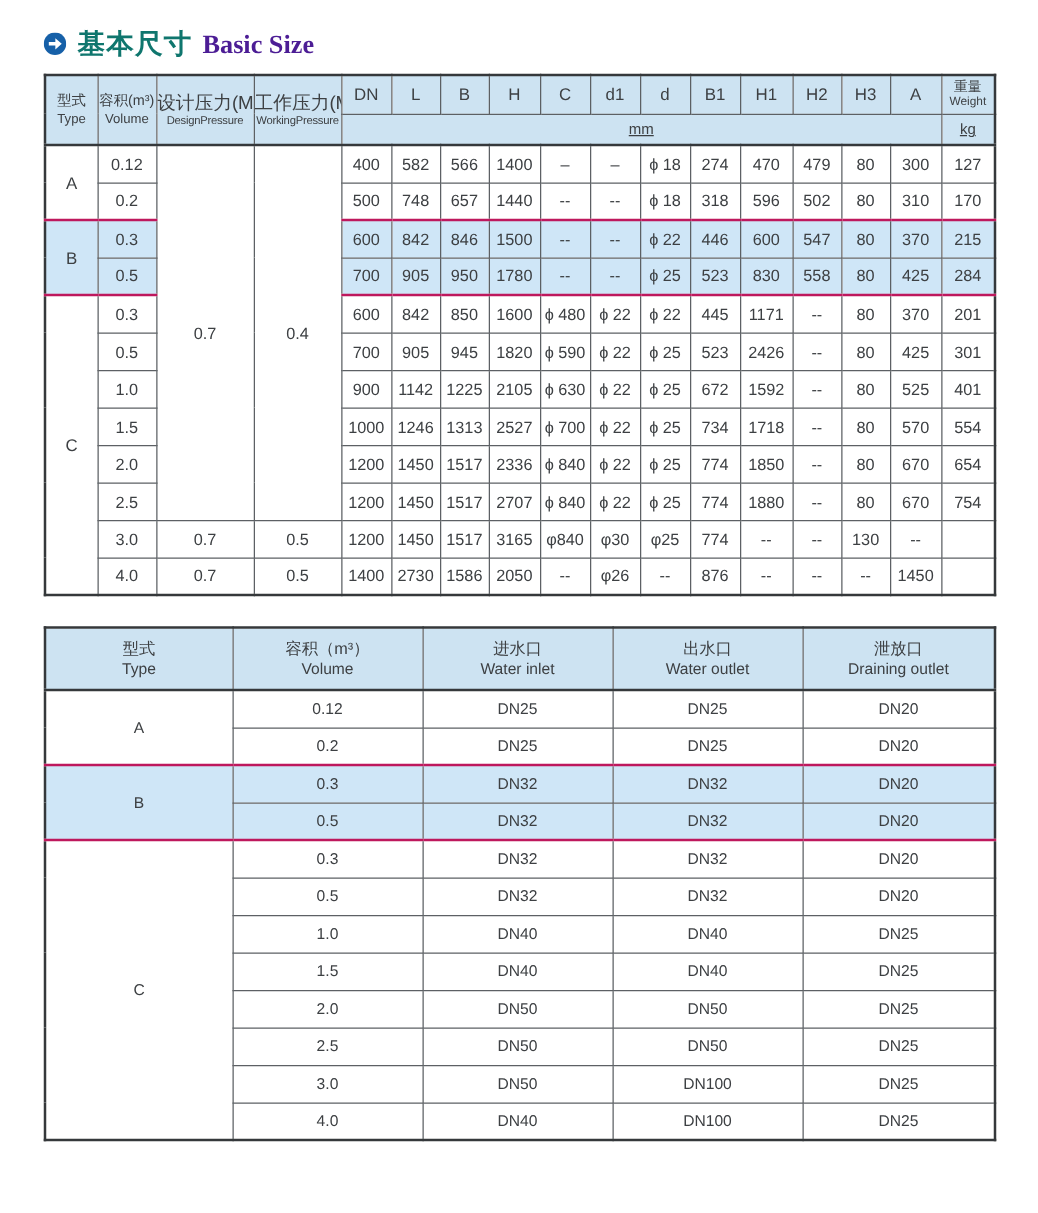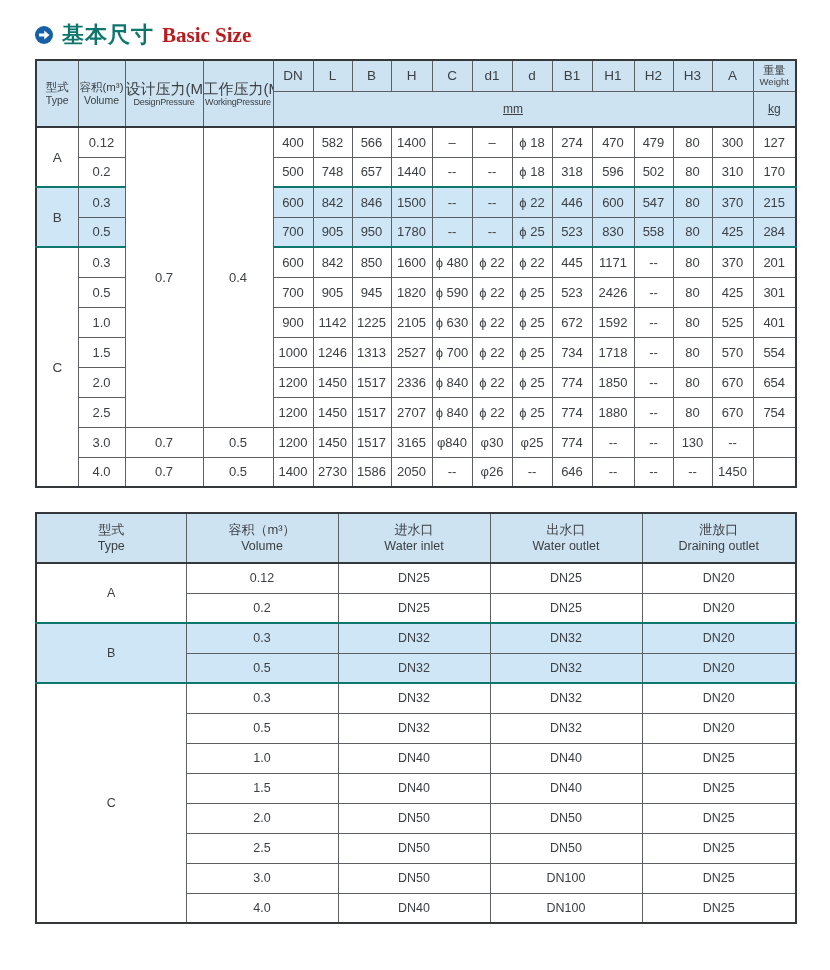--- a/index.html
+++ b/index.html
@@ -15,45 +15,45 @@
   
   .section-title { display: flex; align-items: center; margin: 0 0 9px 0; height: 30px; }
   .title-icon { width: 18px; height: 18px; margin-right: 9px; flex: 0 0 auto; }
   .title-icon svg { display: block; }
   .title-zh {
     font-size: 22px; font-weight: bold; color: #0f766e;
     letter-spacing: 1px; margin-right: 8px;
     font-family: "Liberation Sans", "DejaVu Sans", sans-serif;
   }
   .title-en {
-    font-size: 21px; font-weight: bold; color: #b91c1c;
+    font-size: 21px; font-weight: bold; color: #4c1d95;
     font-family: "Liberation Serif", "DejaVu Serif", serif;
   }
 
   
   table {
     border-collapse: collapse; table-layout: fixed; width: 760px;
     border: 2px solid #35383b;
   }
   th, td {
     border: 1px solid #5c6064;
     text-align: center; vertical-align: middle;
     font-weight: normal; color: #3d4043;
     white-space: nowrap; overflow: hidden;
     padding: 0;
   }
   thead th, thead td { background: #cde3f2; }
   tr.hl td { background: #cfe6f7; }
-  tr.sec td { border-top: 2px solid #0f766e; }
+  tr.sec td { border-top: 2px solid #be185d; }
   thead { border-bottom: 2px solid #35383b; }
 
   
   #t1 { margin-bottom: 24px; }
   #t1 thead tr:first-child th { height: 31px; }
-  #t1 thead tr:last-child td { height: 36px; font-size: 12px; text-decoration: underline; }
+  #t1 thead tr:last-child td { height: 25px; font-size: 12px; text-decoration: underline; }
   #t1 tbody td { height: 30px; font-size: 13px; }
   #t1 .lh span { display: block; line-height: 1.15; }
   #t1 .lh .zh { font-size: 11.5px; }
   #t1 .lh .en { font-size: 10.5px; }
   #t1 .press-h .zh { font-size: 15px; }
   #t1 .press-h .en { font-size: 9px; letter-spacing: -0.2px; }
   #t1 .dim-th { font-size: 13.5px; }
   #t1 .weight-h .zh { font-size: 11px; display: block; line-height: 1.05; }
   #t1 .weight-h .en { font-size: 9.5px; display: block; line-height: 1.05; }
   #t1 td[data-name="type-group-cell"] { font-size: 13.5px; background: #ffffff; }
@@ -330,21 +330,21 @@
           <td data-name="volume-cell">4.0</td>
           <td data-name="design-pressure-cell" rowspan="1">0.7</td>
           <td data-name="working-pressure-cell" rowspan="1">0.5</td>
           <td data-name="dim-value-cell">1400</td>
           <td data-name="dim-value-cell">2730</td>
           <td data-name="dim-value-cell">1586</td>
           <td data-name="dim-value-cell">2050</td>
           <td data-name="dim-value-cell">--</td>
           <td data-name="dim-value-cell">φ26</td>
           <td data-name="dim-value-cell">--</td>
-          <td data-name="dim-value-cell">646</td>
+          <td data-name="dim-value-cell">876</td>
           <td data-name="dim-value-cell">--</td>
           <td data-name="dim-value-cell">--</td>
           <td data-name="dim-value-cell">--</td>
           <td data-name="dim-value-cell">1450</td>
           <td data-name="dim-value-cell"></td>
         </tr>
       </tbody>
   </table>
 
 

